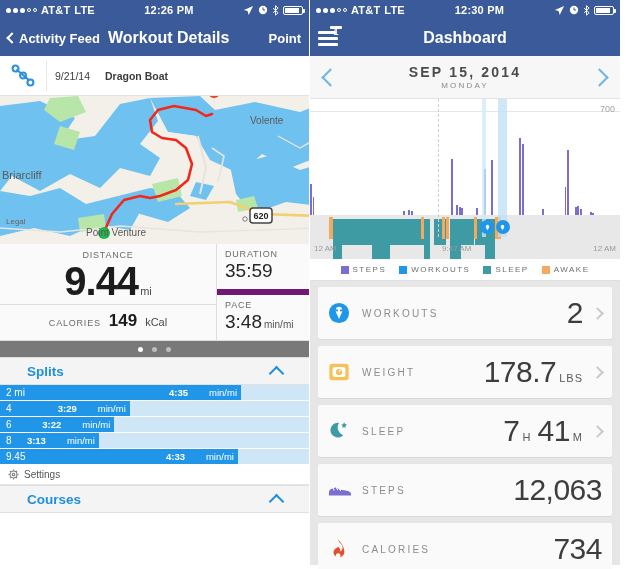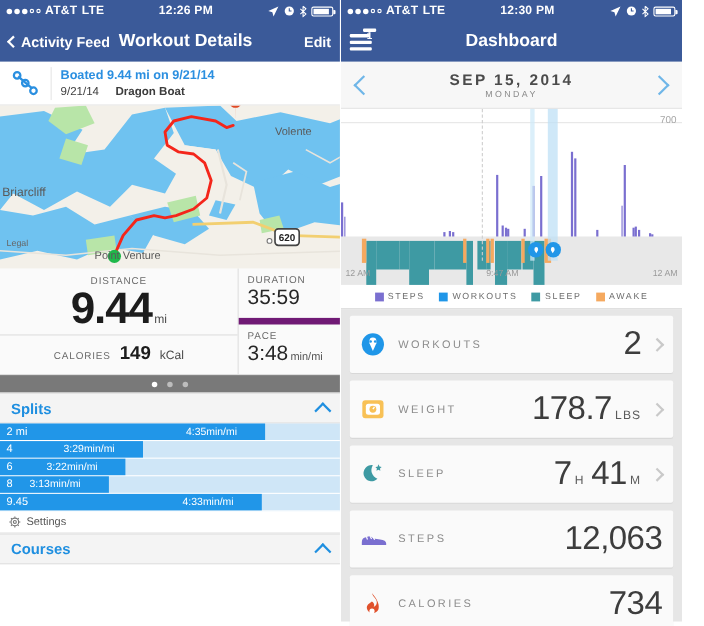--- a/index.html
+++ b/index.html
@@ -80,31 +80,31 @@
   .side-val { font-size:19px; color:#262626; margin-top:1px;}
   .side-val .u { font-size:10px; color:#555; margin-left:2px;}
 
   .pager { height:16px; background:#797979; display:flex; align-items:center; justify-content:center; gap:9px;}
   .pager i { width:5px;height:5px;border-radius:50%;background:#bdbdbd; display:block;}
   .pager i.on { background:#fff; }
 
   
   .section-head {
     height:28px; background:#f4f4f4; border-bottom:1px solid #e0e0e0; border-top:1px solid #e0e0e0;
-    display:flex; align-items:center; padding: 0 10px;
+    display:flex; align-items:center; padding: 0 27px;
   }
   .section-head .t { color:#1f8fe0; font-size:13.5px; font-weight:bold; }
   .caret-up { margin-left:auto; width:11px;height:11px;border-left:2.5px solid #1f8fe0;border-top:2.5px solid #1f8fe0; transform: rotate(45deg); margin-top:4px;}
 
   .splits { background:#cfe6f7; }
   .split-row { height:16px; position:relative; border-bottom:1px solid #ffffff; }
   .split-fill { position:absolute; left:0; top:0; bottom:0; background:#2196e8; display:flex; align-items:center; }
   .split-mi { position:absolute; left:6px; top:0; bottom:0; display:flex; align-items:center; font-size:10px; color:#fff; z-index:2;}
   .split-pace { position:absolute; right:6px; top:0; bottom:0; display:flex; align-items:center; font-size:9.5px; color:#fff; z-index:2;}
-  .split-pace b { font-weight:normal; margin-right:0; }
+  .split-pace b { font-weight:bold; margin-right:21px; }
 
   .settings-row { height:20px; display:flex; align-items:center; gap:5px; padding-left:8px; background:#fff; font-size:10px; color:#555; border-bottom:1px solid #e4e4e4;}
 
   .footer-bar { position:absolute; bottom:0; left:0; right:0; height:36px; border-top:1px solid #d9d9d9; background:#fafafa; display:flex;}
   .footer-bar .fb { flex:1; display:flex; align-items:center; justify-content:center; gap:7px; font-size:12px; color:#6d6d6d;}
   .footer-bar .fb + .fb { border-left:1px solid #d9d9d9; }
 
   
   .datenav { height:43px; background:#f7f7f7; border-bottom:1px solid #e3e3e3; display:flex; align-items:center; padding:0 14px;}
   .dn-chev { width:13px;height:13px;border-top:2.6px solid #6fb6e8;border-right:2.6px solid #6fb6e8;}
@@ -181,34 +181,33 @@
           </span>
       </div>
     </div>
 
     <div class="navbar">
       <div class="nav-back">
         <span class="chev-left"></span>
         <span>Activity Feed</span>
       </div>
       <div class="nav-title">Workout Details</div>
-      <div class="nav-edit">Edit</div>
+      <div class="nav-edit">Point</div>
     </div>
 
     <div class="wstrip">
       <div class="ico">
         <svg width="26" height="26" viewBox="0 0 28 28">
           <path d="M7 7 L14 13 L21 19" stroke="#2a8fe0" stroke-width="2.2" fill="none"></path>
           <circle cx="6" cy="6" r="3.2" fill="none" stroke="#2a8fe0" stroke-width="2.2"></circle>
           <circle cx="14" cy="13.5" r="3.2" fill="none" stroke="#2a8fe0" stroke-width="2.2"></circle>
           <circle cx="22" cy="21" r="3.2" fill="none" stroke="#2a8fe0" stroke-width="2.2"></circle>
         </svg>
       </div>
       <div class="txt">
-        <div class="wtitle">Boated 9.44 mi on 9/21/14</div>
         <div class="wsub">
           <span>9/21/14</span>
           <b>Dragon Boat</b>
         </div>
       </div>
     </div>
 
     <div class="map">
       <svg width="320" height="148" viewBox="0 0 320 148">
         <rect width="320" height="148" fill="#f3f0e9"></rect>

